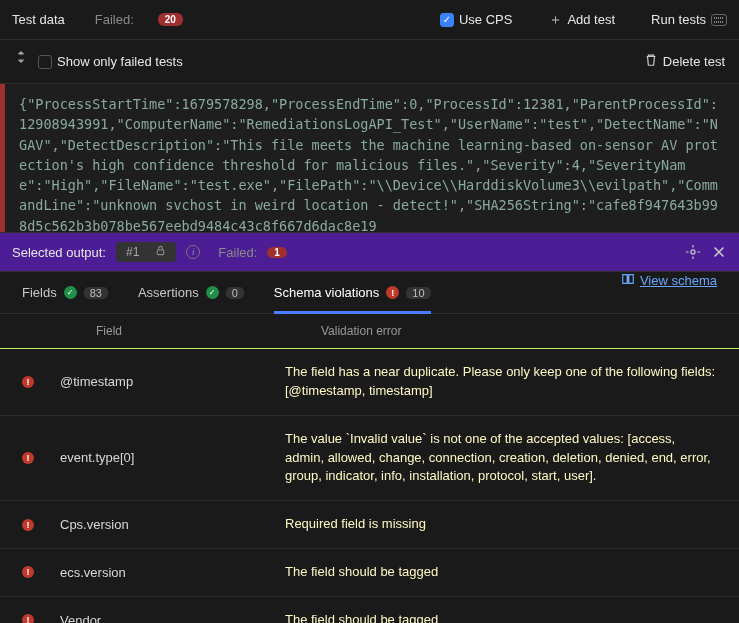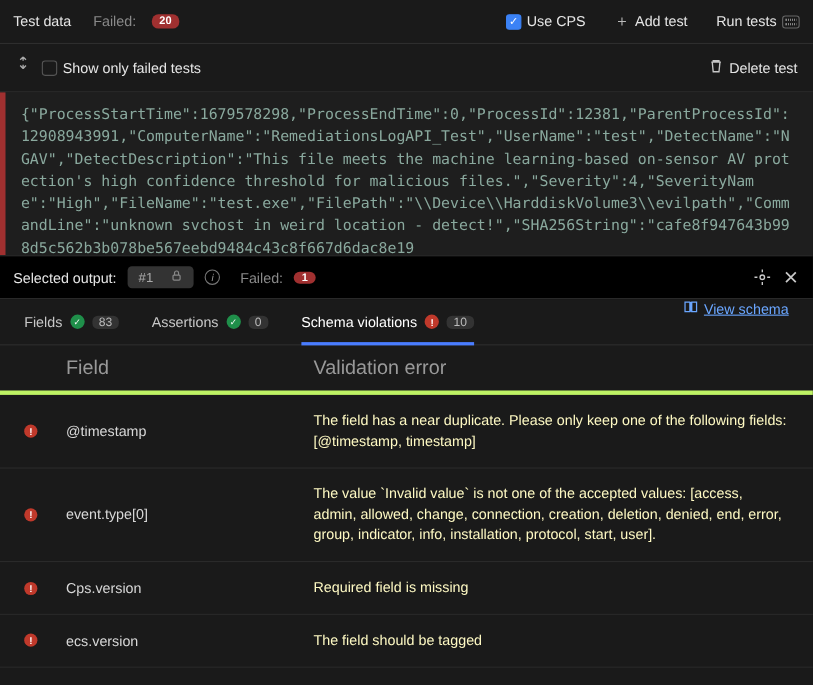--- a/index.html
+++ b/index.html
@@ -10,21 +10,21 @@
     font-size: 13px;
     width: 739px;
     height: 623px;
     overflow: hidden;
   }
   .topbar {
     display: flex;
     align-items: center;
     padding: 8px 12px;
     border-bottom: 1px solid #2e2e2e;
-    gap: 14px;
+    gap: 24px;
     height: 40px;
   }
   .title { color: #e6e6e6; font-weight: 500; }
   .failed-label { color: #8a8a8a; margin-left: 6px; }
   .badge {
     background: #a03030;
     color: #fff;
     border-radius: 6px;
     padding: 1px 7px;
     font-size: 10px;
@@ -93,21 +93,21 @@
     white-space: pre-wrap;
     background: #1e1e1e;
     height: 148px;
     overflow: hidden;
   }
 
   .output-bar {
     display: flex;
     align-items: center;
     padding: 8px 12px;
-    background: #000000;
+    background: #4c1d95;
     border-top: 1px solid #2e2e2e;
     border-bottom: 1px solid #2e2e2e;
     gap: 10px;
     height: 40px;
   }
   .output-label { color: #e6e6e6; font-weight: 500; }
   .hash {
     background: #333;
     padding: 3px 10px 3px 10px;
     border-radius: 4px;
@@ -142,24 +142,24 @@
   }
   .dot-green { width:13px;height:13px;border-radius:50%;background:#1f8f4a;display:inline-flex;align-items:center;justify-content:center;color:#fff;font-size:8px;}
   .dot-red { width:13px;height:13px;border-radius:50%;background:#c0392b;display:inline-flex;align-items:center;justify-content:center;color:#fff;font-size:9px;font-weight:bold;}
   .dot-red-sm { width:12px;height:12px;border-radius:50%;background:#c0392b;display:inline-flex;align-items:center;justify-content:center;color:#fff;font-size:9px;font-weight:bold;}
   .tab-count { background:#333;border-radius:5px;padding:0 6px;font-size:11px;color:#bbb;}
   .link { color:#6aa6ff; text-decoration: underline; cursor:pointer; }
   .book-icon svg { width:14px;height:14px; }
 
   .table-header {
     display:flex;
-    padding: 10px 22px 10px 60px;
+    padding: 10px 22px 10px 96px;
     color:#999;
-    border-bottom:4px solid #bef264;
-    font-size:18px;
+    border-bottom:1px solid #bef264;
+    font-size:12px;
   }
   .col-field { width: 225px; }
   .col-err { flex:1; }
 
   .row {
     display:flex;
     align-items: center;
     padding: 14px 22px 14px 22px;
     border-bottom: 1px solid #2a2a2a;
     font-size: 13px;

